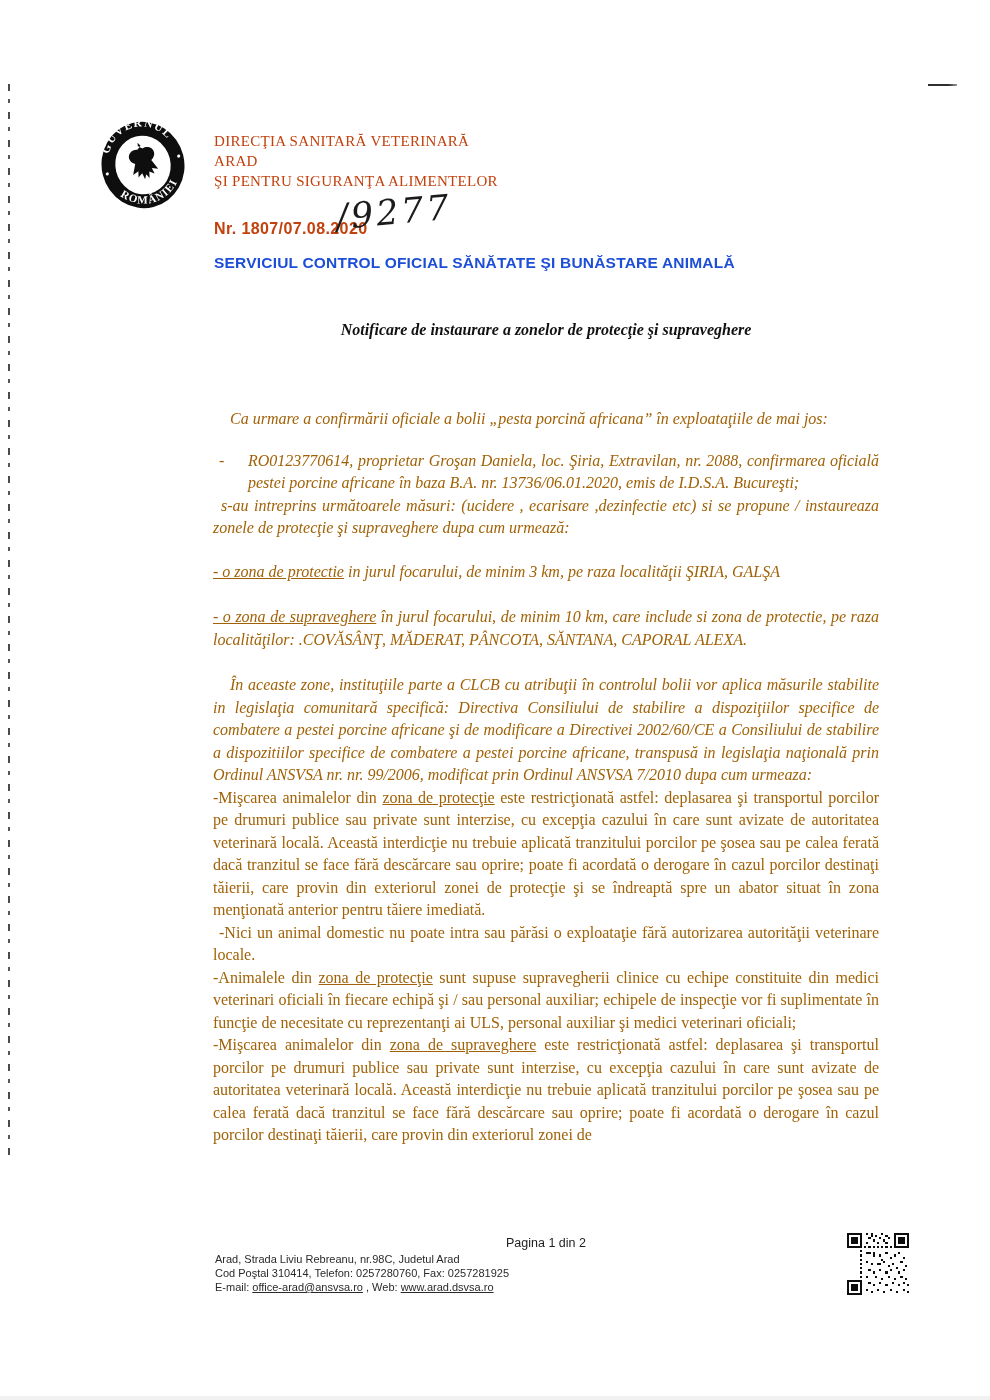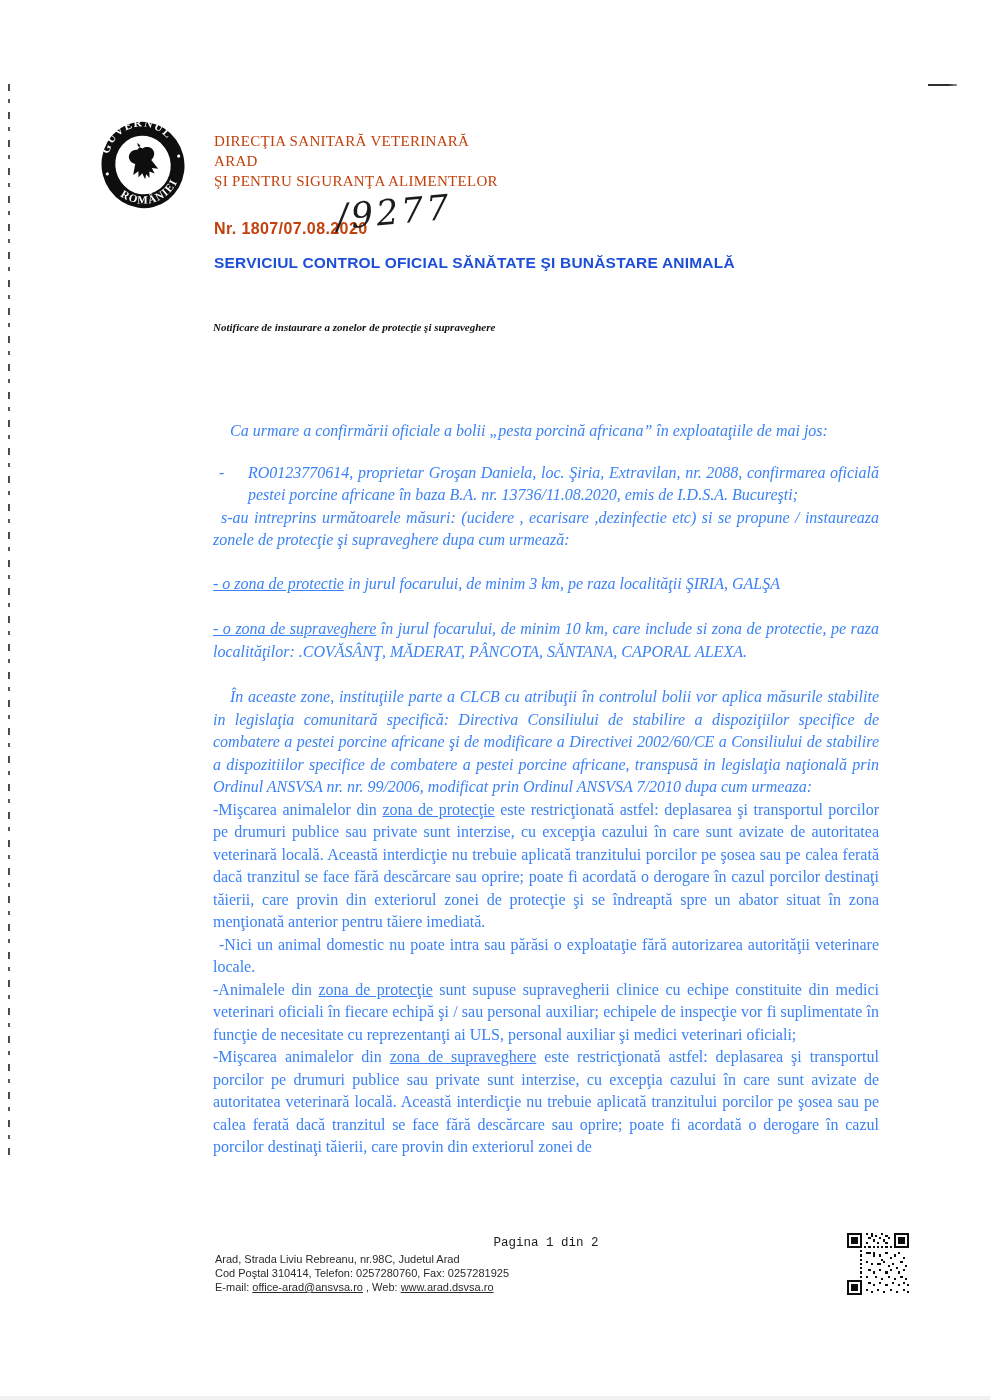--- a/index.html
+++ b/index.html
@@ -23,42 +23,42 @@
   .org-block{position:absolute;left:214px;top:131px;font-size:15px;line-height:20px;
     letter-spacing:.3px;color:#c2410c;font-family:"Liberation Serif",serif;}
   .nr-line{position:absolute;left:214px;top:220px;font-family:"Liberation Sans",sans-serif;
     font-size:16px;font-weight:600;letter-spacing:.4px;color:#c2410c;}
   .handwritten{position:absolute;left:336px;top:192px;font-family:"DejaVu Serif",serif;
     font-style:italic;font-size:35px;letter-spacing:3px;color:#1b1b1b;
     transform:rotate(-5deg);white-space:nowrap;}
   .service-line{position:absolute;left:214px;top:254px;font-family:"Liberation Sans",sans-serif;
     font-size:15.5px;font-weight:bold;letter-spacing:.2px;color:#1d4ed8;}
 
-  .doc-title{position:absolute;left:213px;top:321px;width:666px;text-align:left;
-    font-size:11px;font-weight:bold;font-style:italic;color:#111;}
+  .doc-title{position:absolute;left:213px;top:321px;width:666px;text-align:center;
+    font-size:16px;font-weight:bold;font-style:italic;color:#111;}
 
   
-  .body-col{position:absolute;left:213px;top:420px;width:666px;
-    font-size:16px;line-height:22.5px;text-align:justify;color:#3b82f6;}
+  .body-col{position:absolute;left:213px;top:408px;width:666px;
+    font-size:16px;line-height:22.5px;text-align:justify;color:#a16207;}
   .para{margin:0;}
   .p1{margin-bottom:19px;text-indent:17px;}
   .p2{padding-left:35px;position:relative;}
   .p2 .dash{position:absolute;left:6px;top:0;text-indent:0;}
   .p3{margin-bottom:21px;text-indent:8px;}
   .p4{margin-bottom:23px;}
   .p5{margin-bottom:23px;}
   .p6{text-indent:17px;}
   .p8{text-indent:6px;}
   .i{font-style:italic;}
   .b{font-weight:normal;}
   .u{text-decoration:underline;}
 
   
   .footer-page{position:absolute;left:213px;top:1236px;width:666px;text-align:center;
-    font-family:Liberation Mono, monospace;font-size:12.5px;color:#1d1d1d;}
+    font-family:Liberation Sans, sans-serif;font-size:12.5px;color:#1d1d1d;}
   .footer-address{position:absolute;left:215px;top:1252px;
     font-family:"Liberation Sans",sans-serif;font-size:11px;line-height:14px;color:#2a2a2a;}
   .footer-address .lnk{text-decoration:underline;color:#2a2a2a;}
   .qr{position:absolute;left:847px;top:1233px;width:62px;height:62px;}
 </style>
 </head>
 <body>
 
 <div id="page">
 
@@ -94,21 +94,21 @@
 
   <div class="nr-line">Nr. 1807/07.08.2020</div>
   <div class="handwritten">/9277</div>
   <div class="service-line">SERVICIUL CONTROL OFICIAL SĂNĂTATE ŞI BUNĂSTARE ANIMALĂ</div>
 
   <div class="doc-title">Notificare de instaurare a zonelor de protecţie şi supraveghere</div>
 
   <div class="body-col">
     <p class="para p1 i"><span>Ca urmare a confirmării oficiale a bolii „pesta porcină africana” în exploataţiile de mai jos:</span></p>
 
-    <p class="para p2 i"><span class="dash">-</span><span>RO0123770614, proprietar Groşan Daniela, loc. Şiria, Extravilan, nr. 2088, confirmarea oficială pestei porcine africane în baza B.A. nr. 13736/11.08.2020, emis de I.D.S.A. Bucureşti;</span></p>
+    <p class="para p2 i"><span class="dash">-</span><span>RO0123770614, proprietar Groşan Daniela, loc. Şiria, Extravilan, nr. 2088, confirmarea oficială pestei porcine africane în baza B.A. nr. 13736/06.01.2020, emis de I.D.S.A. Bucureşti;</span></p>
 
     <p class="para p3 i"><span>s-au intreprins următoarele măsuri: (ucidere , ecarisare ,dezinfectie etc) si se propune / instaureaza zonele de protecţie şi supraveghere dupa cum urmează:</span></p>
 
     <p class="para p4"><span class="b i u">- o zona de protectie</span><span class="i"> in jurul focarului, de minim 3 km, pe raza localităţii ŞIRIA, GALŞA</span></p>
 
     <p class="para p5"><span class="b i u">- o zona de supraveghere</span><span class="i"> în jurul focarului, de minim 10 km, care include si zona de protectie, pe raza localităţilor: .COVĂSÂNŢ, MĂDERAT, PÂNCOTA, SĂNTANA, CAPORAL ALEXA.</span></p>
 
     <p class="para p6 i"><span>În aceaste zone, instituţiile parte a CLCB cu atribuţii în controlul bolii vor aplica măsurile stabilite in legislaţia comunitară specifică: Directiva Consiliului de stabilire a dispoziţiilor specifice de combatere a pestei porcine africane  şi de modificare a Directivei 2002/60/CE a Consiliului de stabilire a dispozitiilor specifice de combatere a pestei porcine africane, transpusă in legislaţia naţională prin Ordinul ANSVSA nr. nr. 99/2006, modificat prin Ordinul ANSVSA 7/2010 dupa cum urmeaza:</span></p>
 
     <p class="para p7"><span class="b">-Mişcarea animalelor din </span><span class="b u">zona de protecţie</span><span> este restricţionată astfel: deplasarea şi transportul porcilor pe drumuri publice sau private sunt interzise, cu excepţia cazului în care sunt avizate de autoritatea veterinară locală. Această interdicţie nu trebuie aplicată tranzitului porcilor pe şosea sau pe calea ferată dacă tranzitul se face fără descărcare sau oprire; poate fi acordată o derogare în cazul porcilor destinaţi tăierii, care provin din exteriorul zonei de protecţie şi se îndreaptă spre un abator situat în zona menţionată anterior pentru tăiere imediată.</span></p>

